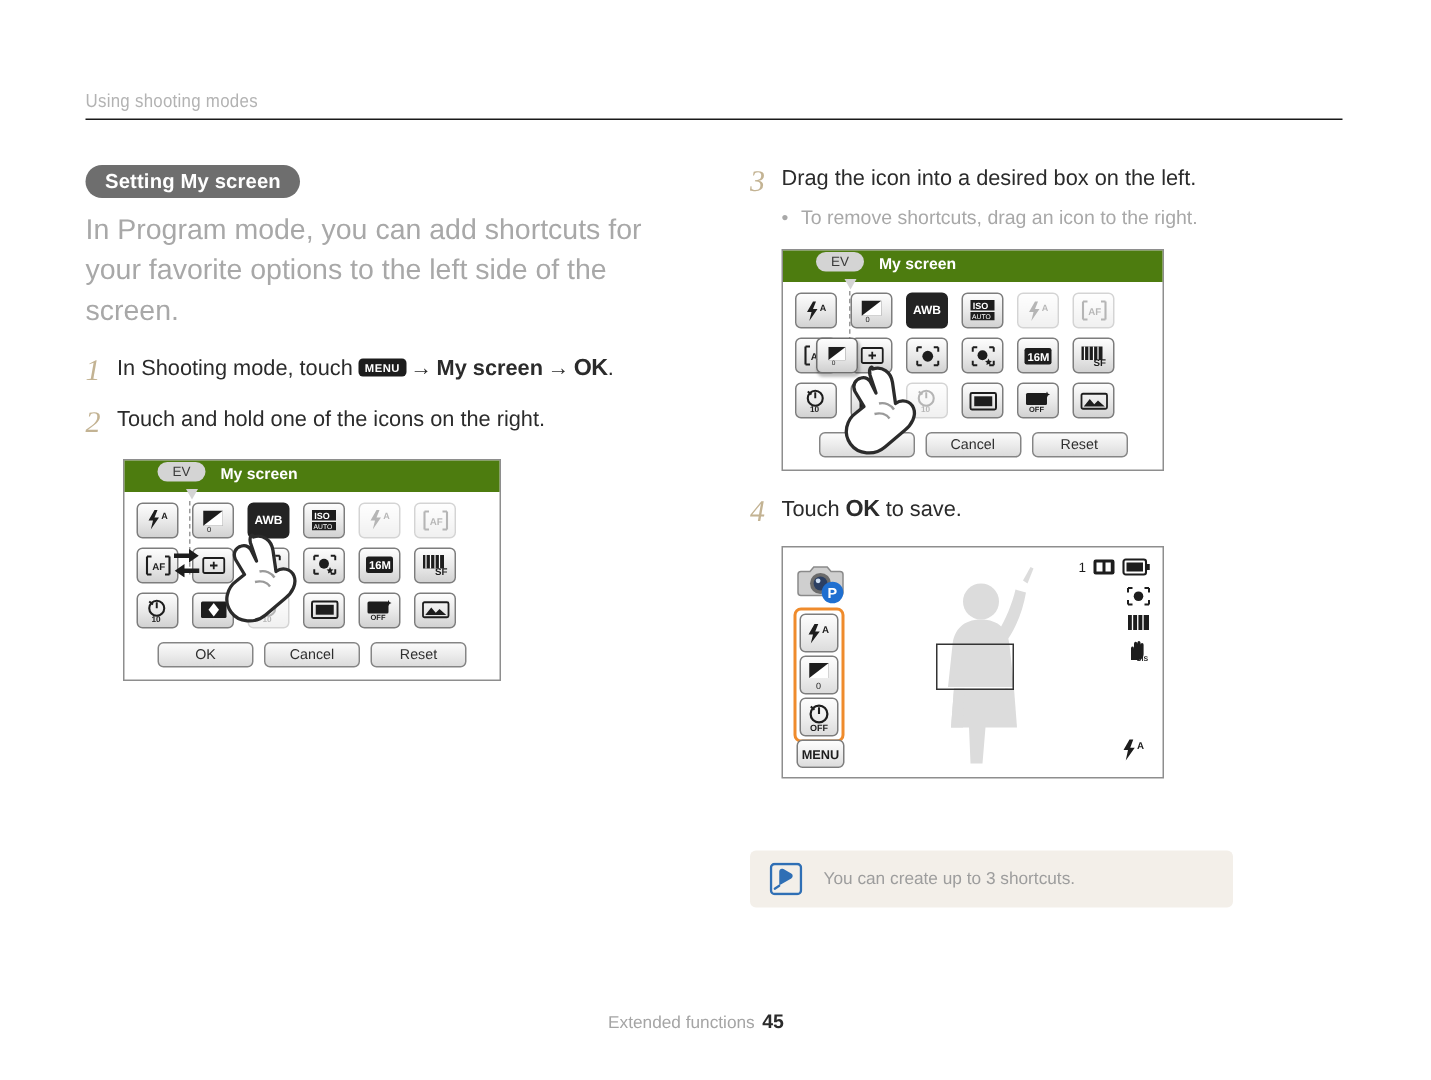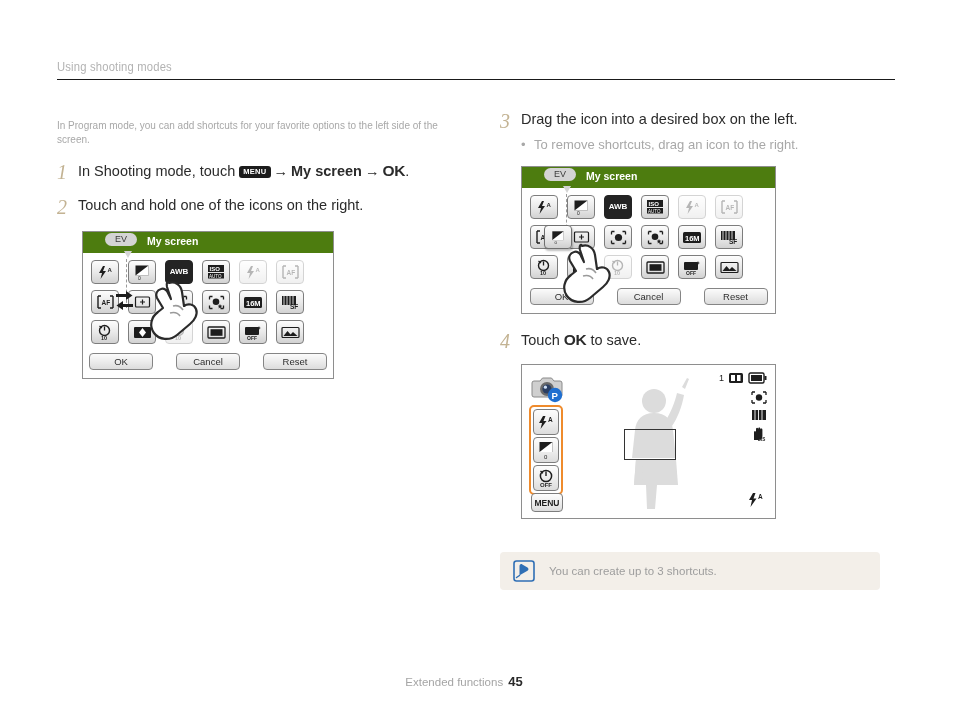--- a/index.html
+++ b/index.html
@@ -29,21 +29,21 @@
   .col-right { position: absolute; left: 500px; top: 110px; width: 400px; }
 
   
   .pill {
     display: inline-block; background: #6e6e6e; color: #fff;
     border-radius: 11px; padding: 3px 13px 4px 13px;
     font-size: 13.5px; font-weight: bold; letter-spacing: .1px;
   }
 
   .intro {
-    margin-top: 9px; font-size: 10px; line-height: 1.42;
+    margin-top: 9px; font-size: 19px; line-height: 1.42;
     color: #a8a8a8;
   }
 
   
   .step { display: flex; margin-top: 14px; }
   .step-num {
     width: 21px; flex: 0 0 21px;
     font-size: 20px; font-style: italic; color: #c3b393;
     font-family: "Liberation Serif", serif; line-height: 1;
     padding-top: 1px;
@@ -113,21 +113,21 @@
     border-left: 1px dashed #9a9a9a;
   }
 
   .dragarrows {
     position: absolute; z-index: 4;
     display: flex; flex-direction: column; gap: 1px;
   }
   .dragarrows svg { display: block; }
 
   .btn-row {
-    display: flex; gap: 23px; justify-content: center;
+    display: flex; gap: 7px; justify-content: center;
     padding: 3px 0 8px 0;
   }
   .sbtn {
     width: 64px; height: 17px; border-radius: 4px;
     border: 1px solid #858585;
     background: linear-gradient(#fbfbfb 0%, #ececec 50%, #dcdcdc 100%);
     font-size: 9.5px; color: #2e2e2e;
     display: flex; align-items: center; justify-content: center;
   }
 
@@ -182,22 +182,22 @@
   }
   .pv-flash-br { position: absolute; right: 10px; bottom: 10px; }
   .silhouette { position: absolute; left: 88px; top: 10px; }
   .focus-box {
     position: absolute; left: 102px; top: 64px;
     width: 52px; height: 31px; border: 1px solid #333;
   }
 
   
   .note {
-    position: absolute; left: 500px; top: 552px;
-    width: 380px; height: 38px; background: #f3efe9;
+    position: absolute; left: 500px; top: 567px;
+    width: 322px; height: 38px; background: #f3efe9;
     border-radius: 4px; display: flex; align-items: center;
   }
   .note-icon { margin-left: 13px; flex: 0 0 auto; }
   .note-text { margin-left: 14px; font-size: 11.5px; color: #9d9d9d; }
 
   
   .footer {
     position: absolute; left: 0; top: 672px; width: 928px;
     text-align: center;
   }
@@ -209,20 +209,21 @@
 
 <div class="page">
 
   <div class="runhead">
     <div class="runhead-text">Using shooting modes</div>
     <div class="runhead-rule"></div>
   </div>
 
   <div class="col-left">
 
+    <div class="pill">Setting My screen</div>
     <div class="intro">In Program mode, you can add shortcuts for your favorite options to the left side of the screen.</div>
 
     
     <div class="step">
       <div class="step-num">1</div>
       <div class="step-body">
         <span>In Shooting mode, touch </span><span class="menu-badge">MENU</span><span class="arrow">→</span><b>My screen</b><span class="arrow">→</span><span class="ok-bold">OK</span><span>.</span>
       </div>
     </div>
 

